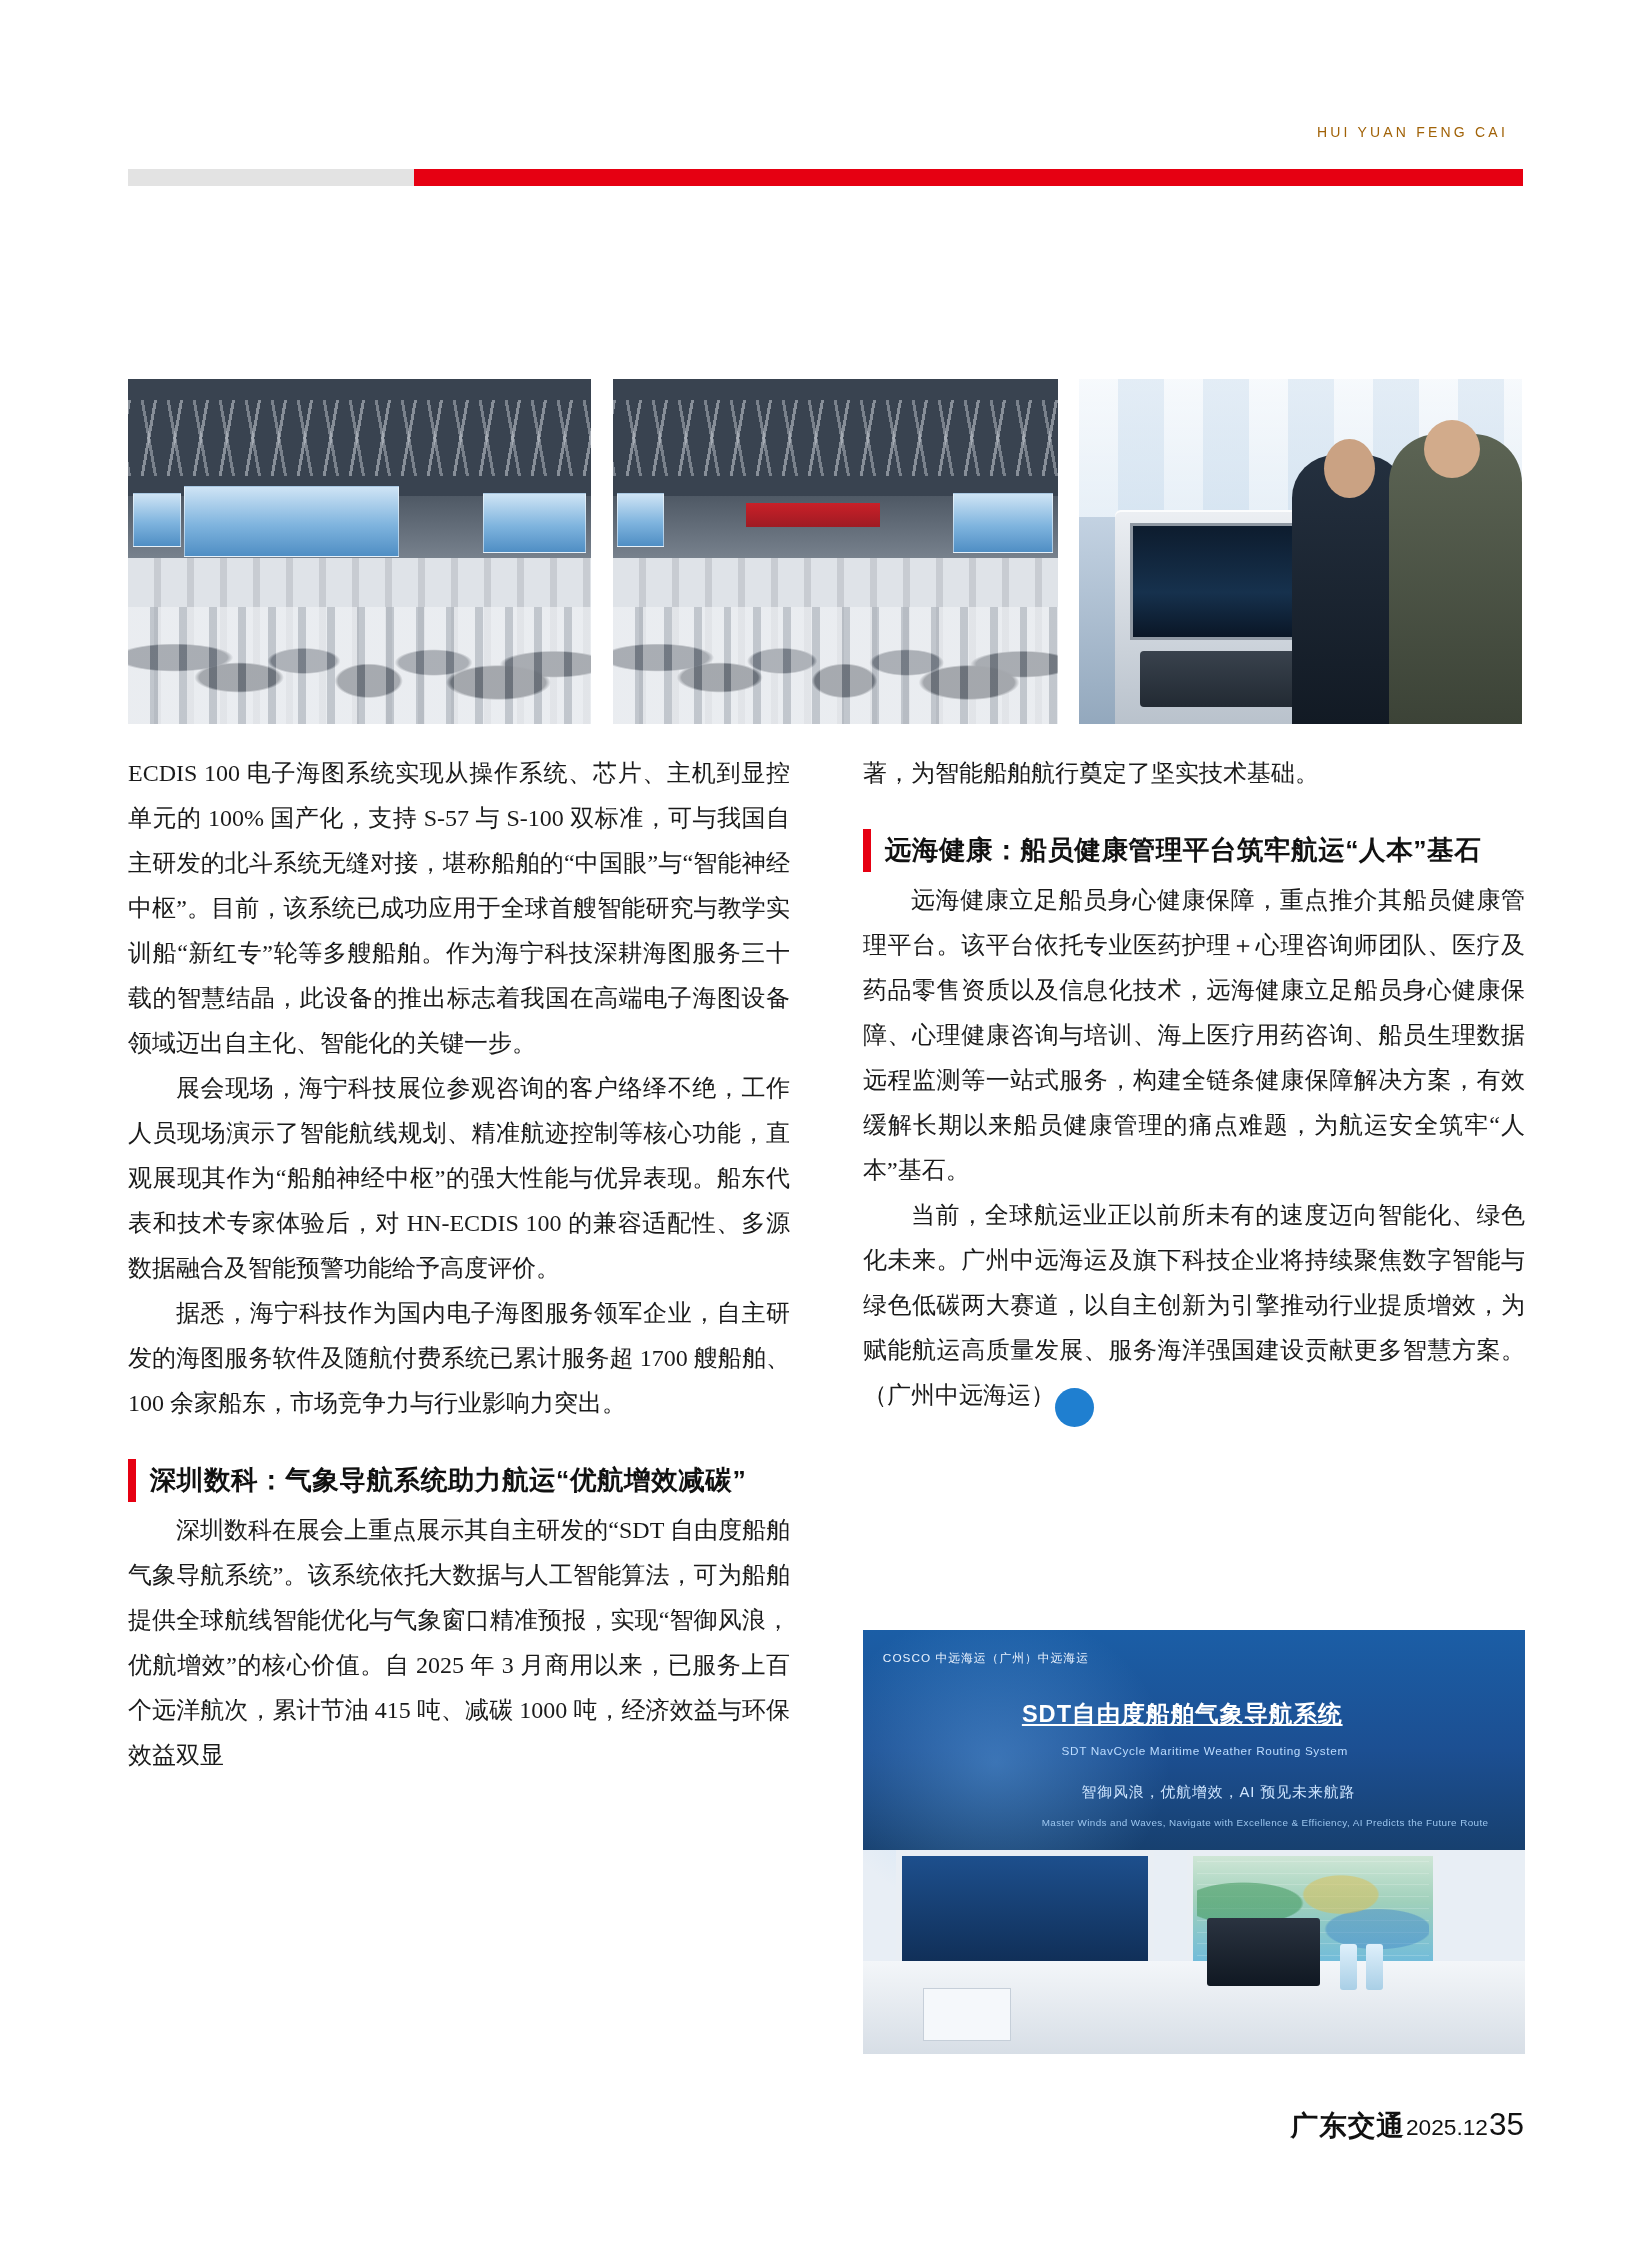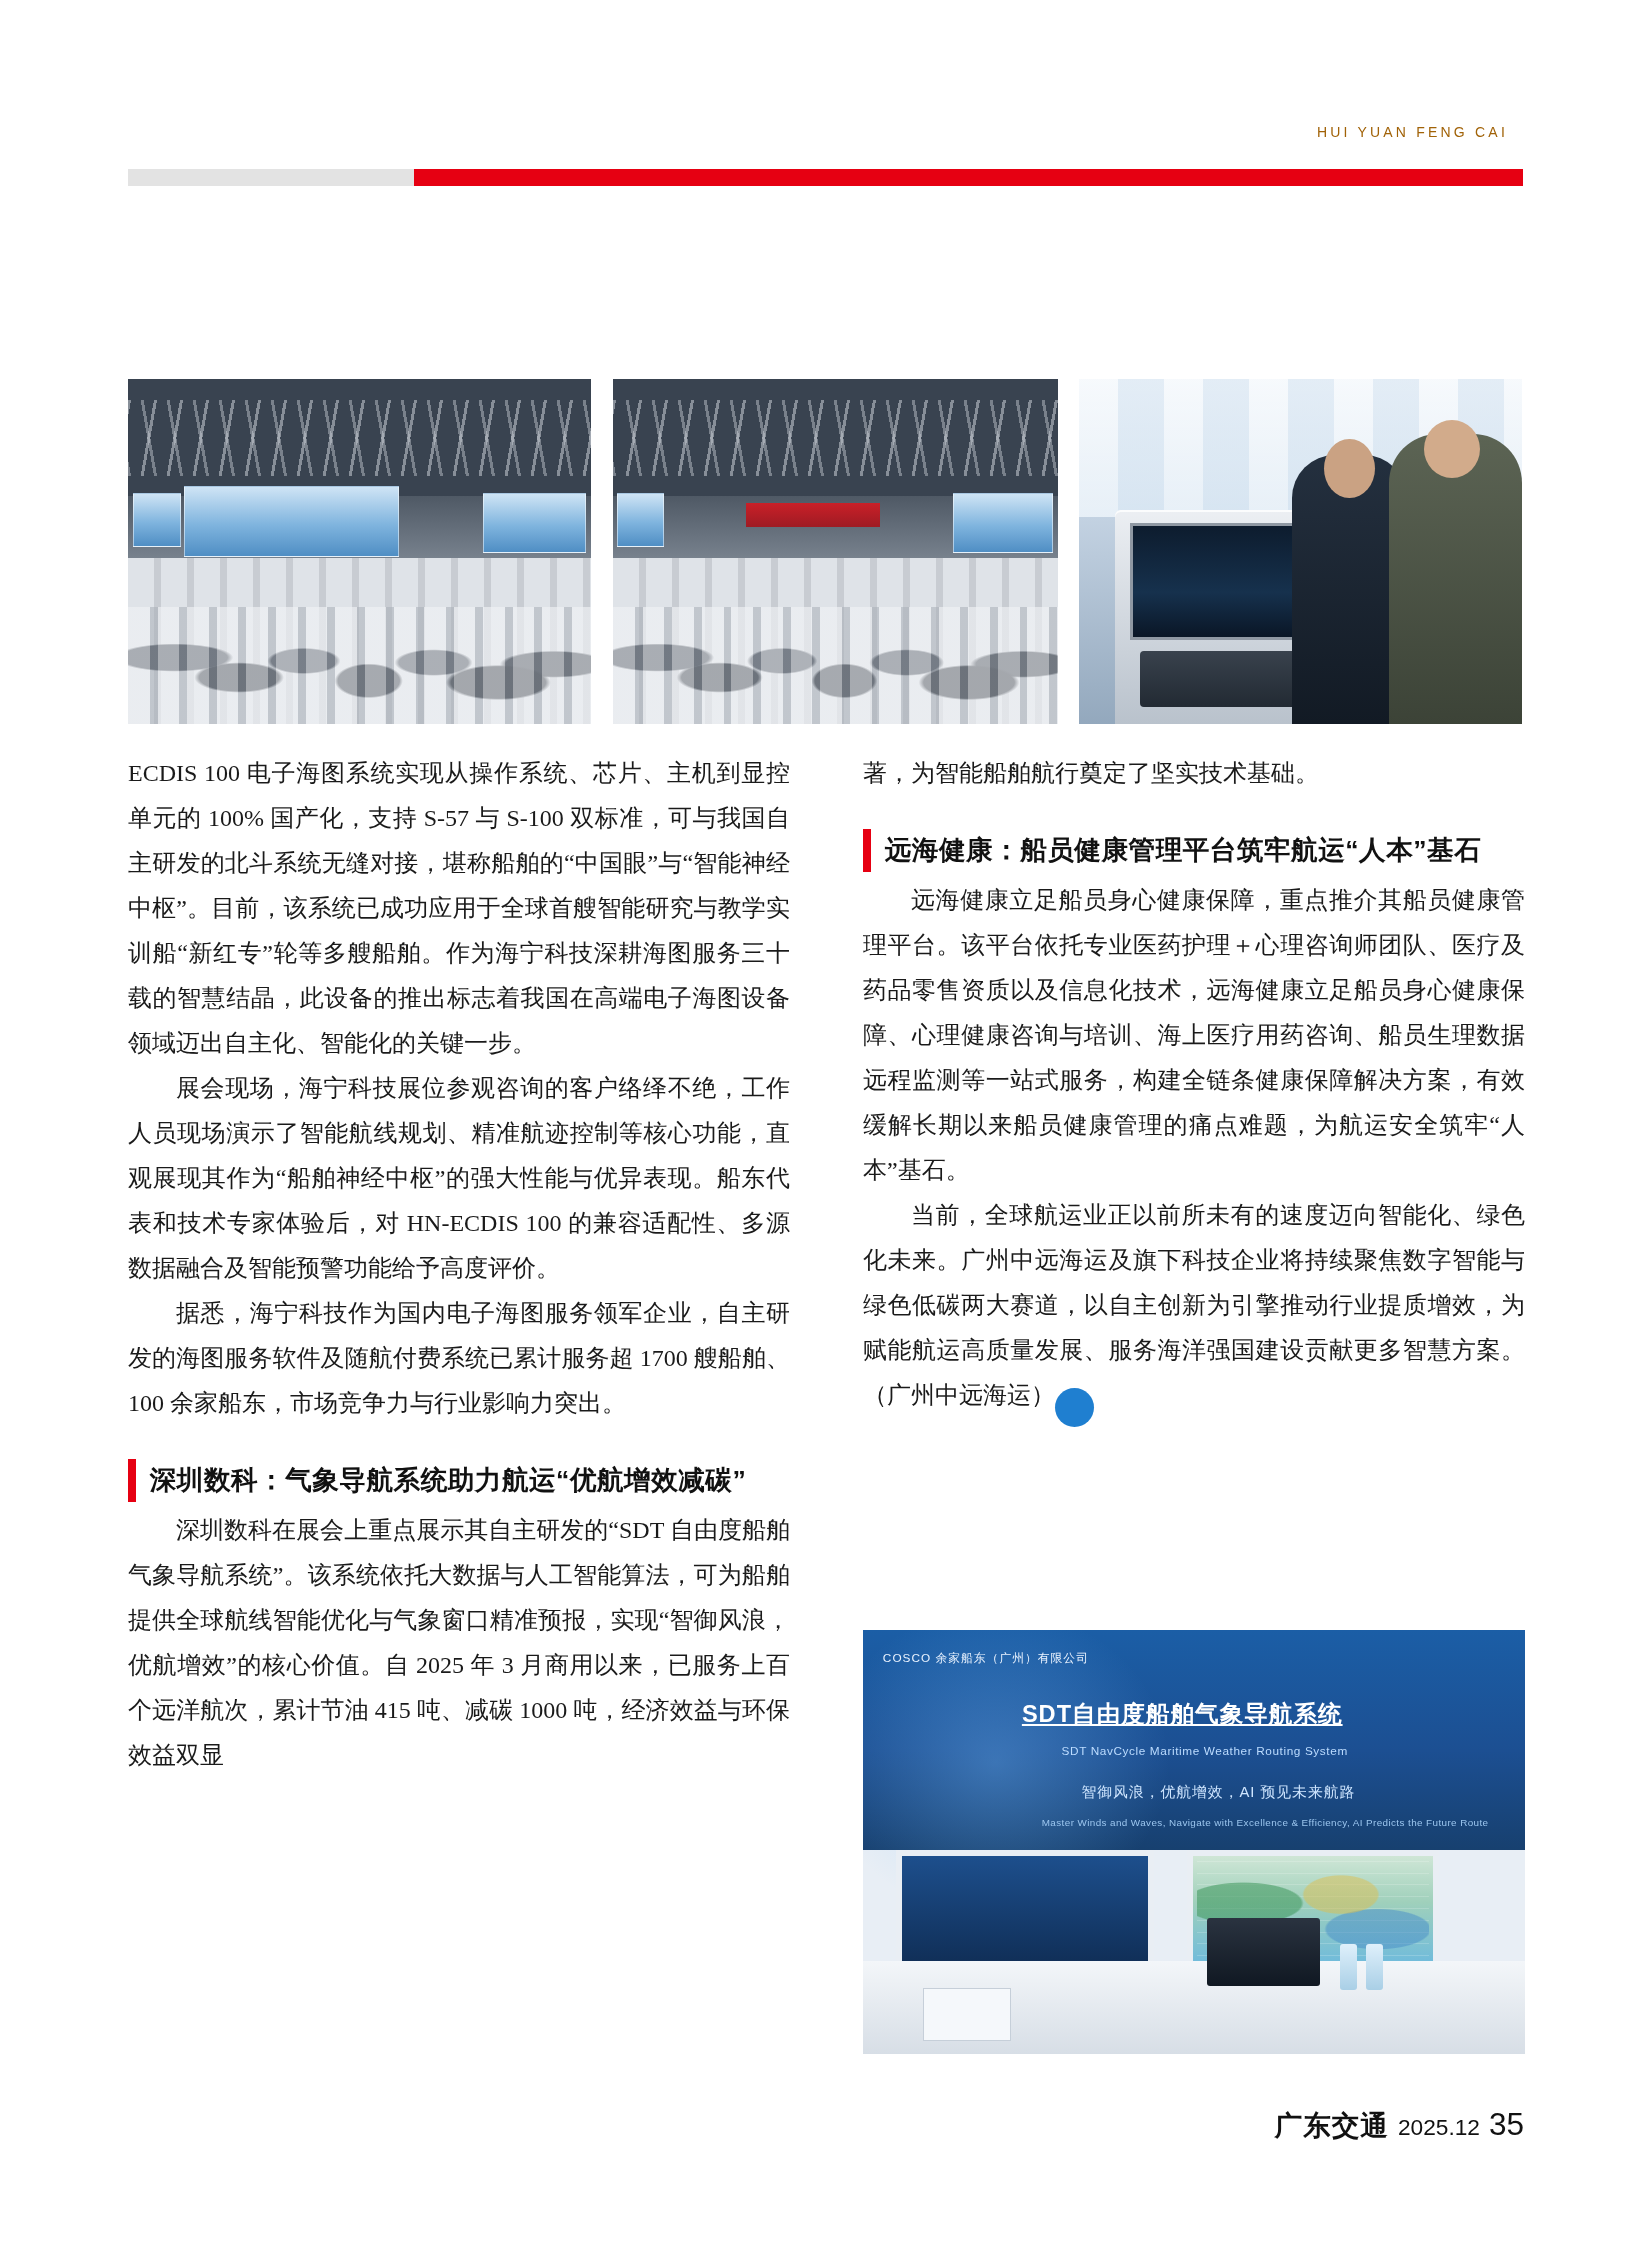--- a/index.html
+++ b/index.html
@@ -317,21 +317,21 @@
   .sdt-photo .bottle.b1 { left: 72%; }
   .sdt-photo .bottle.b2 { left: 76%; }
 
   
   .footer {
     position: absolute;
     right: 128px;
     bottom: 113px;
     display: flex;
     align-items: baseline;
-    gap: 9px;
+    gap: 1px;
   }
   .footer .mag {
     font-family: "Liberation Serif", serif;
     font-weight: bold;
     font-size: 27.6px;
     color: #111;
     letter-spacing: 1px;
   }
   .footer .date {
     font-family: "Liberation Sans", sans-serif;
@@ -425,21 +425,21 @@
   </div>
 
   <p class="indent">远海健康立足船员身心健康保障，重点推介其船员健康管理平台。该平台依托专业医药护理＋心理咨询师团队、医疗及药品零售资质以及信息化技术，远海健康立足船员身心健康保障、心理健康咨询与培训、海上医疗用药咨询、船员生理数据远程监测等一站式服务，构建全链条健康保障解决方案，有效缓解长期以来船员健康管理的痛点难题，为航运安全筑牢“人本”基石。</p>
   <p class="indent">
     <span>当前，全球航运业正以前所未有的速度迈向智能化、绿色化未来。广州中远海运及旗下科技企业将持续聚焦数字智能与绿色低碳两大赛道，以自主创新为引擎推动行业提质增效，为赋能航运高质量发展、服务海洋强国建设贡献更多智慧方案。（广州中远海运）</span><span class="cta-logo">CTA</span>
   </p>
 </div>
 
 <div class="sdt-photo">
   <div class="wall"></div>
-  <div class="cosco">COSCO 余家船东（广州）有限公司</div>
+  <div class="cosco">COSCO 中远海运（广州）中远海运</div>
   <div class="title1">SDT自由度船舶气象导航系统</div>
   <div class="title2">SDT NavCycle Maritime Weather Routing System</div>
   <div class="subtitle1">智御风浪，优航增效，AI 预见未来航路</div>
   <div class="subtitle2">Master Winds and Waves, Navigate with Excellence &amp; Efficiency, AI Predicts the Future Route</div>
   <div class="mon-left"></div>
   <div class="mon-right"></div>
   <div class="desk"></div>
   <div class="laptop"></div>
   <div class="box"></div>
   <div class="bottle b1"></div>

